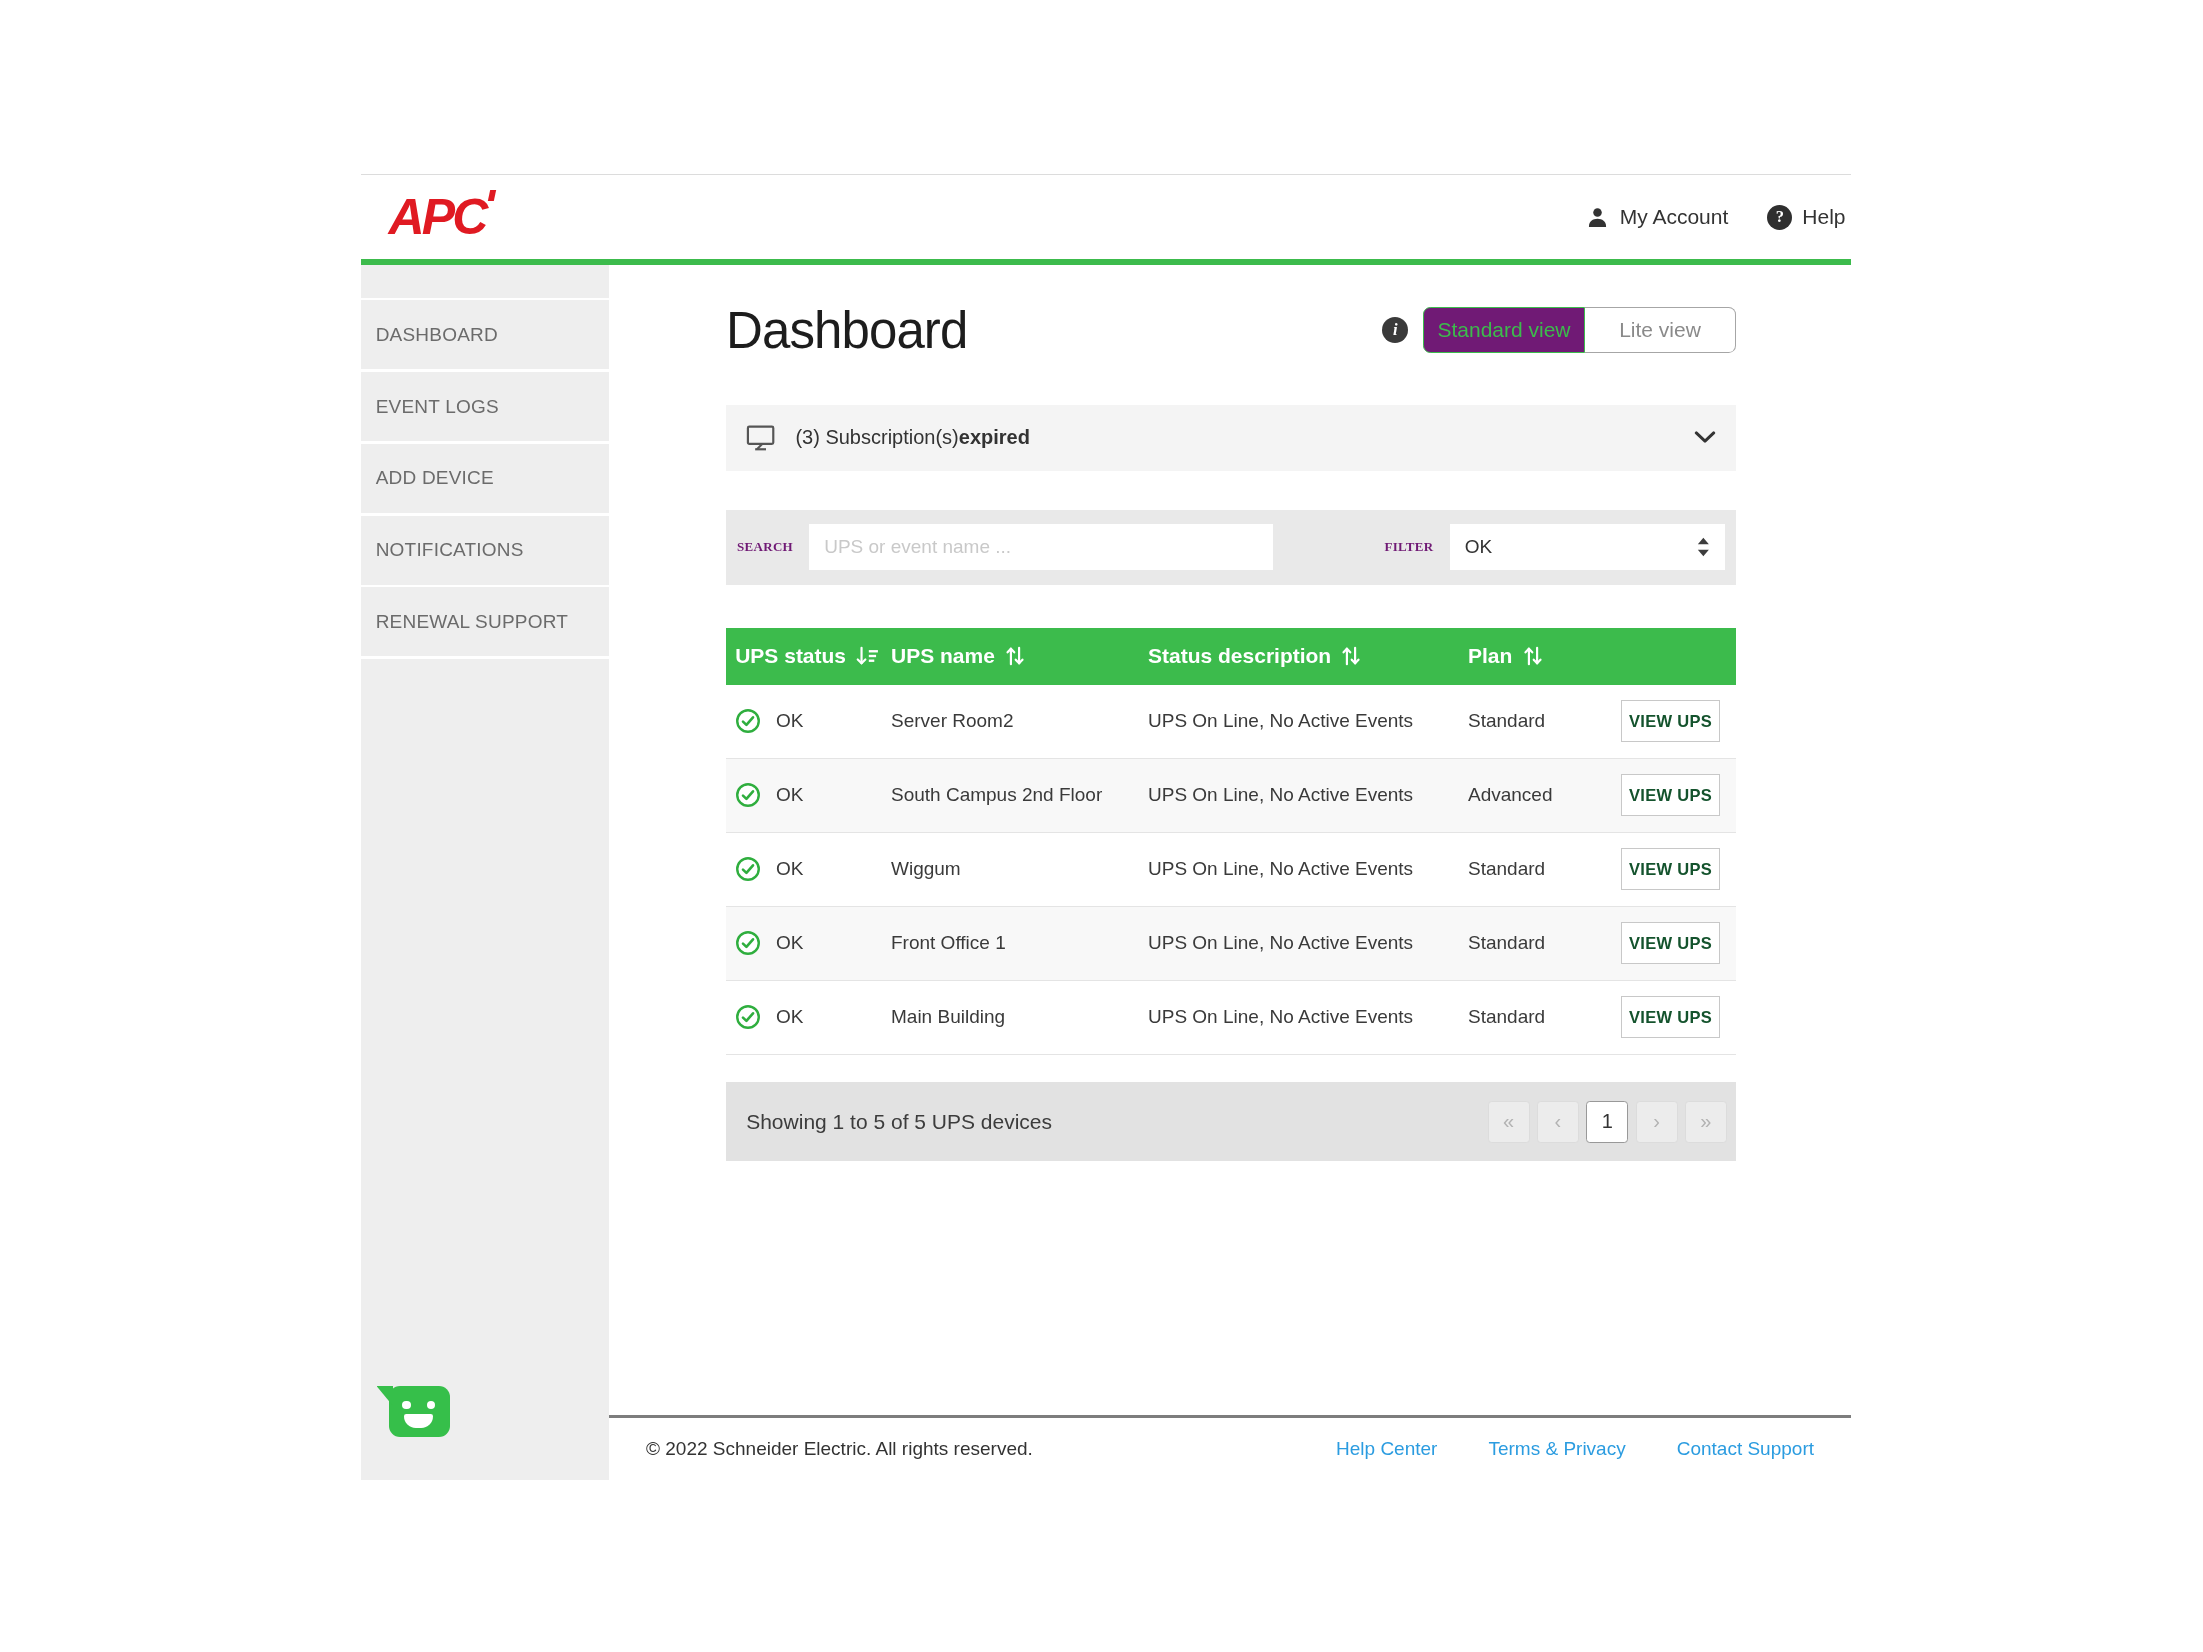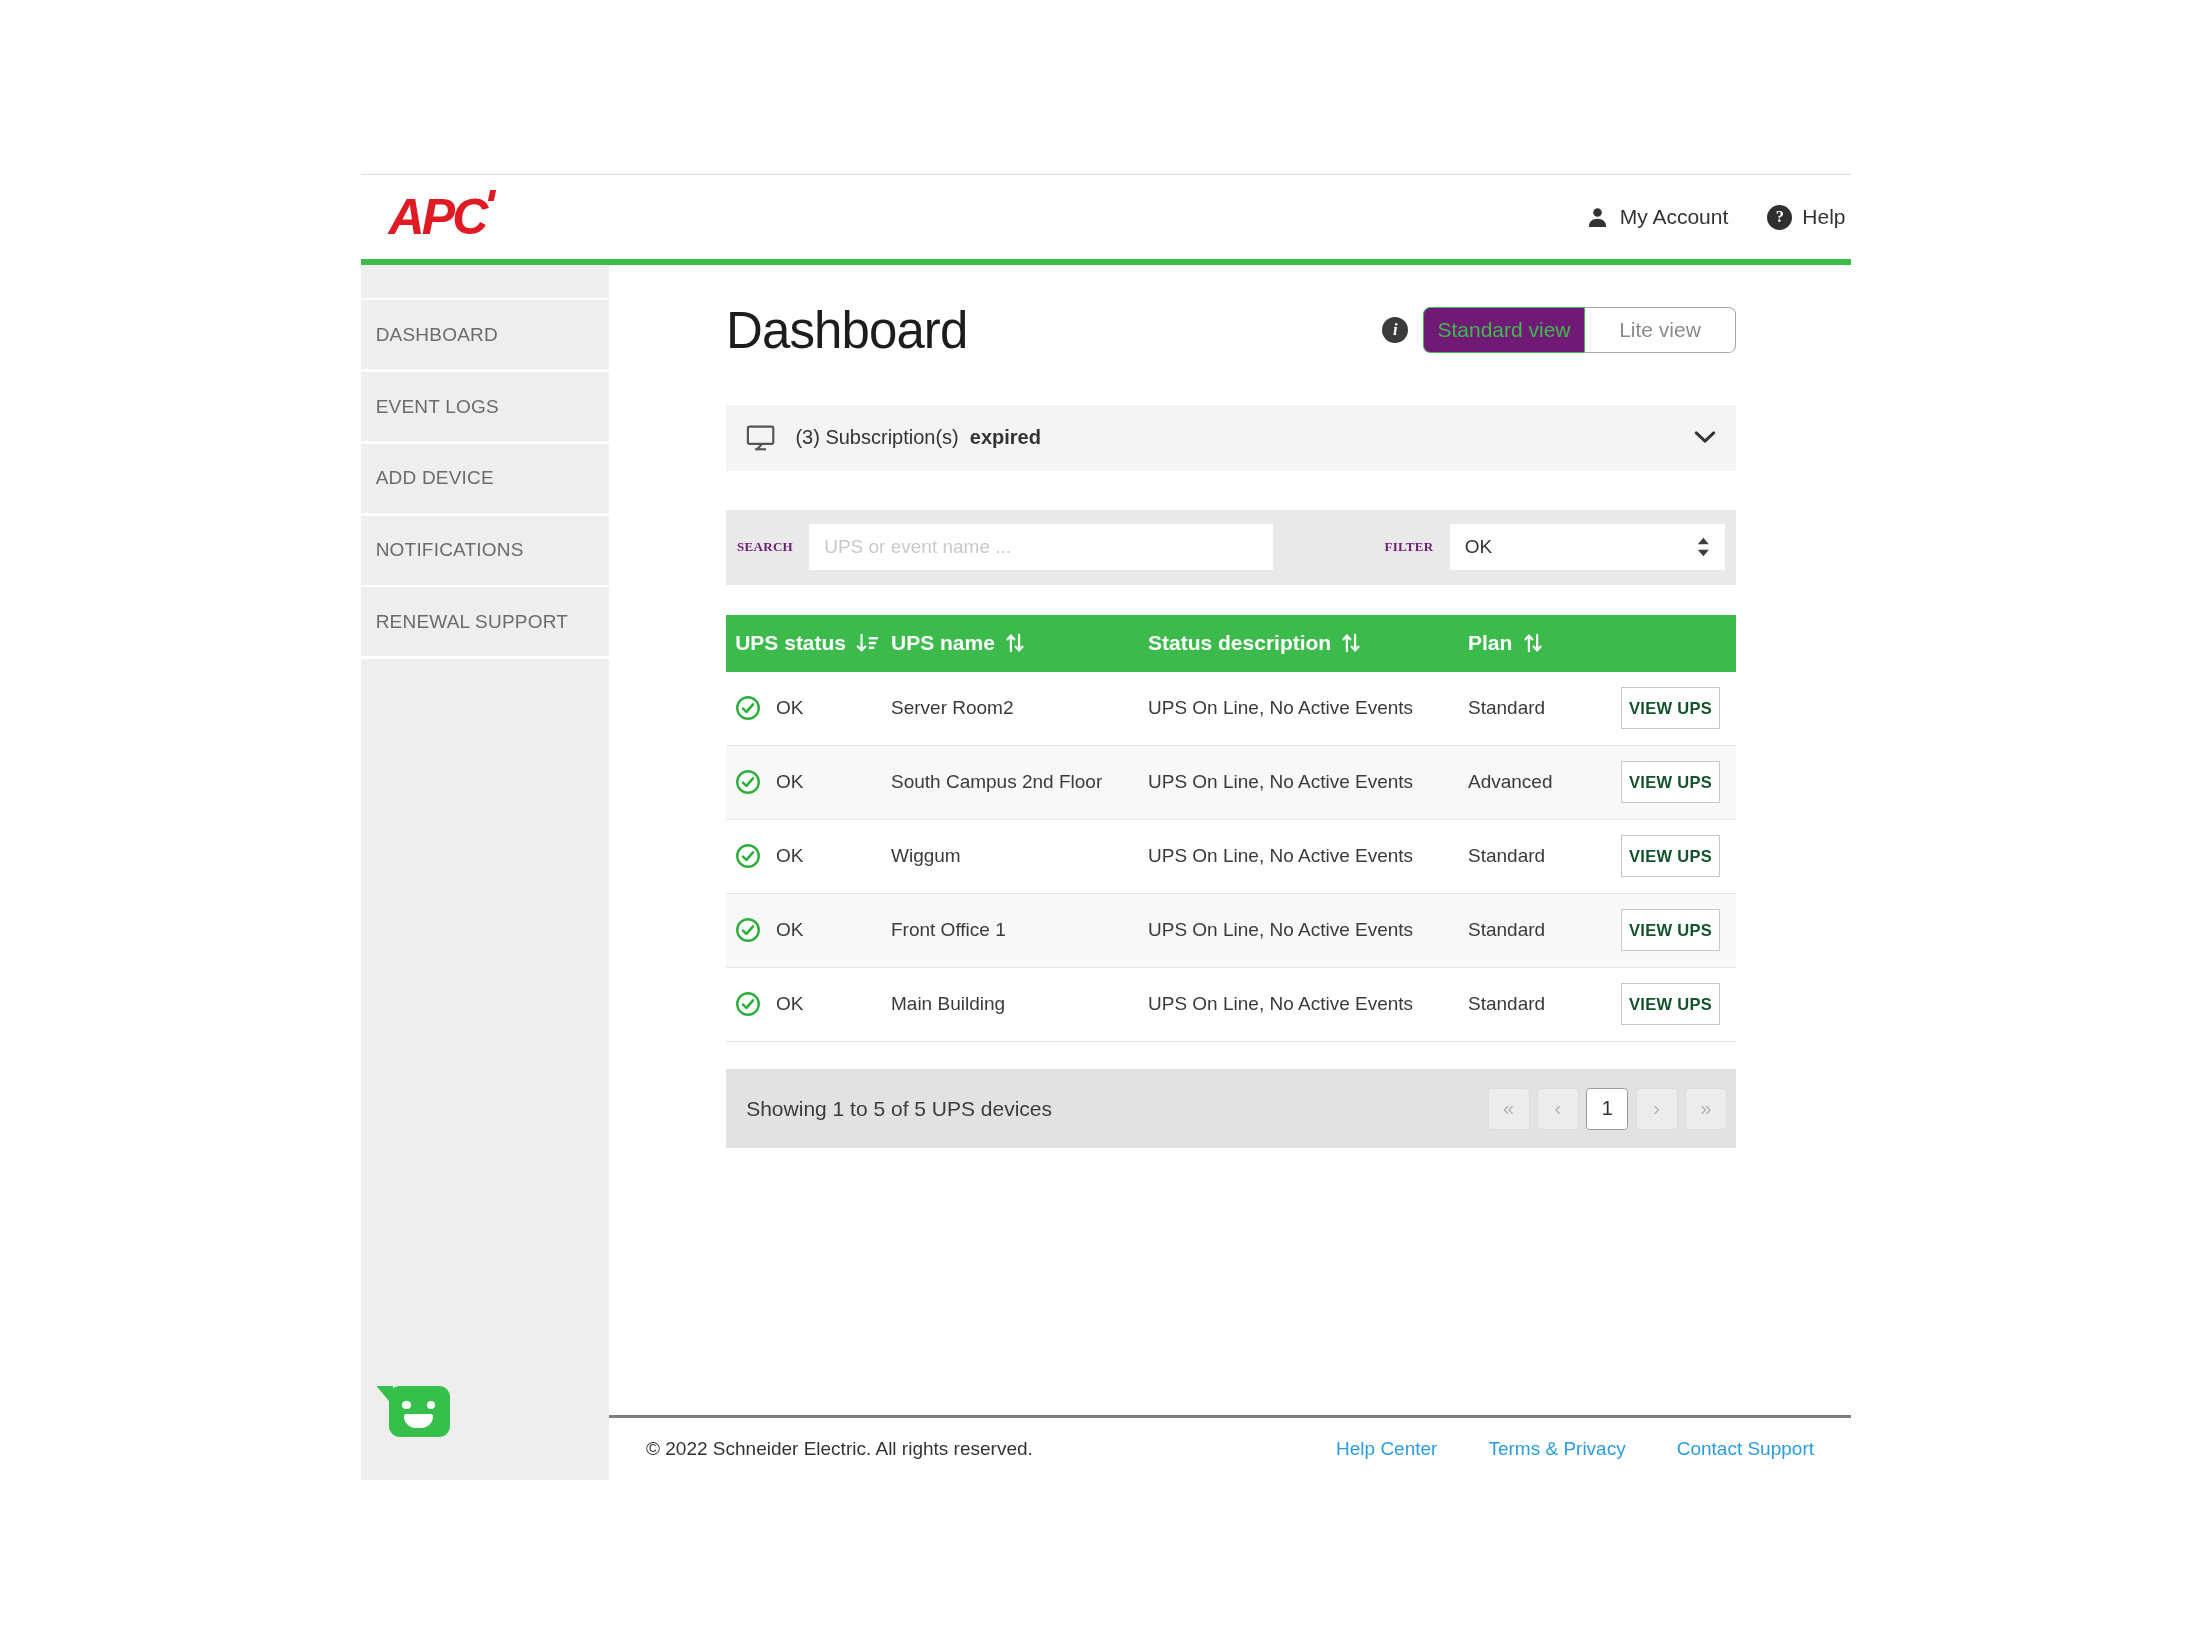--- a/index.html
+++ b/index.html
@@ -34,31 +34,31 @@
   .page-title{font-size:51px;color:#1d1d1d;font-weight:400;letter-spacing:-0.9px;line-height:57px;}
   .toggle-wrap{display:flex;align-items:center;gap:14.7px;margin-top:5.5px;}
   .info-icon{width:26px;height:26px;border-radius:50%;background:#3a3a3a;color:#fff;display:flex;align-items:center;justify-content:center;font-size:16.5px;font-weight:bold;font-style:italic;font-family:"Liberation Serif",serif;cursor:pointer;}
   .toggle{display:flex;}
   .toggle-btn{height:46px;display:flex;align-items:center;justify-content:center;font-size:21px;box-sizing:border-box;cursor:pointer;background:#fff;}
   .toggle-standard{width:162px;border:1.8px solid #3cbb4c;background:#701a75;color:#3cbb4c;border-radius:7.3px 0 0 7.3px;z-index:2;}
   .toggle-lite{width:151px;border:0.9px solid #a6a6a6;border-left:none;color:#8a8a8a;border-radius:0 7.3px 7.3px 0;}
 
   .banner{margin-top:46px;height:66px;background:#f4f4f4;display:flex;align-items:center;padding:0 20px;}
   .banner-text{margin-left:18.4px;font-size:20px;color:#333;}
-  .banner-text b{margin-left:11px;}
+  .banner-text b{margin-left:0;}
   .banner-chevron{margin-left:auto;cursor:pointer;display:flex;align-items:center;}
 
   .search-row{margin-top:39px;height:75px;background:#e9e9e9;display:flex;align-items:center;padding:0 11px;}
   .ctl-label{font-size:13px;font-weight:bold;color:#701a75;letter-spacing:0.3px;font-family:Liberation Serif, serif;}
   .search-input{margin-left:16.5px;width:464px;height:46px;border:none;background:#fff;padding:0 14.7px;font-size:19px;color:#333;font-family:"Liberation Sans",sans-serif;box-sizing:border-box;}
   .search-input::placeholder{color:#c9c9c9;}
   .filter-label{margin-left:auto;}
   .filter-select{margin-left:16.5px;width:275px;height:46px;background:#fff;display:flex;align-items:center;justify-content:space-between;padding:0 14.7px;font-size:19px;color:#333;box-sizing:border-box;cursor:pointer;}
 
-  .table{margin-top:30px;}
+  .table{margin-top:43px;}
   .t-grid{display:grid;grid-template-columns:165px 257px 320px 153px 115px;align-items:center;}
   .table-header{height:57px;background:#3cbb4c;color:#fff;font-weight:bold;font-size:21px;}
   .th-cell{display:flex;align-items:center;gap:9.2px;}
   .th-cell:first-child{padding-left:9.2px;}
   .table-row{height:73px;border-bottom:0.9px solid #e4e4e4;font-size:19px;color:#3a3a3a;background:#fff;}
   .table-body > .table-row:nth-child(even){background:#f8f8f8;}
   .status-cell{padding-left:9.2px;display:flex;align-items:center;gap:14.7px;}
   .view-btn{width:99px;height:42px;background:#fff;border:0.9px solid #c8c8c8;font-size:16.5px;font-weight:bold;color:#14532d;letter-spacing:0.3px;font-family:"Liberation Sans",sans-serif;cursor:pointer;}
 
   .pagination{margin-top:27.5px;height:79px;background:#e2e2e2;display:flex;align-items:center;padding:0 9.2px;font-size:21px;color:#3c3c3c;}

